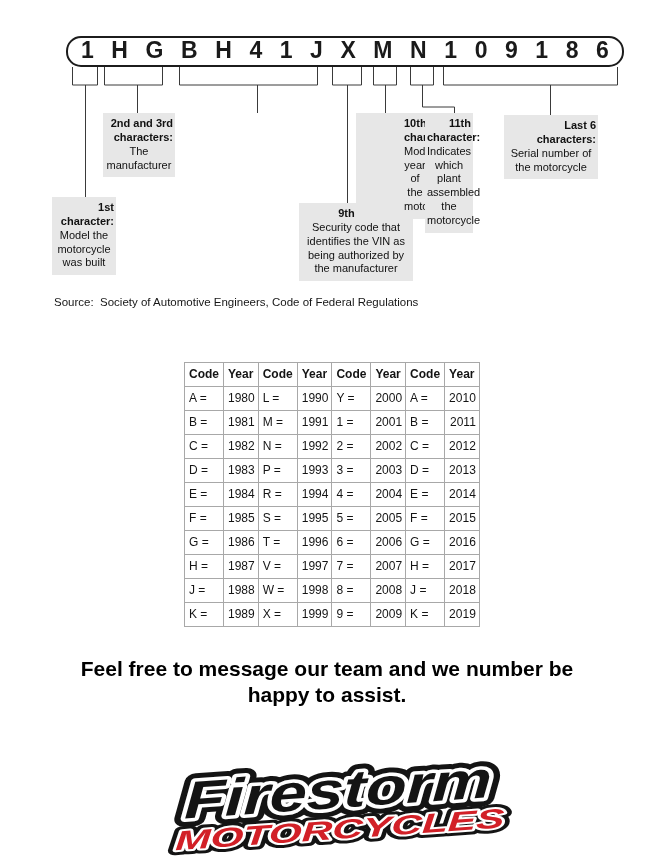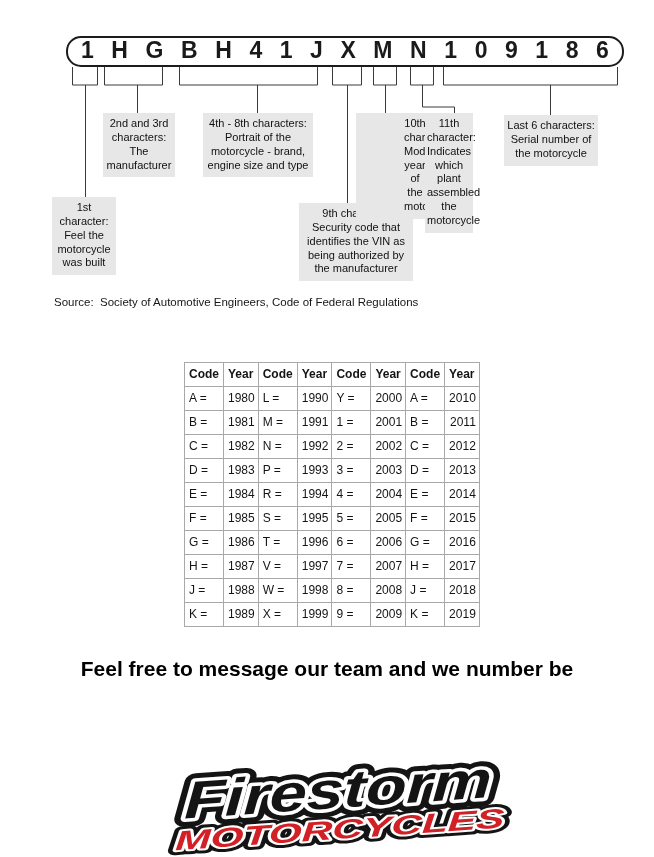--- a/index.html
+++ b/index.html
@@ -29,21 +29,21 @@
   .connectors path{fill:none;stroke:#3a3a3a;stroke-width:1;}
   
   .note{
     position:absolute;
     background:#e7e7e7;
     font-size:11px;line-height:1.26;
     text-align:center;
     padding:4px 2px 5px;
     box-sizing:border-box;
   }
-  .note b{display:block;font-weight:normal;}
+  .note b{display:block;font-weight:bold;text-align:right;}
   .note-first   {left:52px; top:197px;width:64px;}
   .note-secthird{left:103px;top:113px;width:72px;}
   .note-foureight{left:203px;top:113px;width:110px;}
   .note-ninth   {left:299px;top:203px;width:114px;}
   .note-tenth   {left:356px;top:113px;width:72px;padding-left:48px;}
   .note-eleventh{left:425px;top:113px;width:48px;}
   .note-lastsix {left:504px;top:115px;width:94px;}
   
   .source{
     position:absolute;left:54px;top:296px;
@@ -105,29 +105,25 @@
     <path d="M104.5,67 V85 H162.5 V67 M137.5,85 V113"></path>
     <path d="M179.5,67 V85 H317.5 V67 M257.5,85 V113"></path>
     <path d="M332.5,67 V85 H361.5 V67 M347.5,85 V203"></path>
     <path d="M373.5,67 V85 H396.5 V67 M385.5,85 V113"></path>
     <path d="M410.5,67 V85 H433.5 V67 M422.5,85 V107 H454.5 V113"></path>
     <path d="M443.5,67 V85 H617.5 V67 M550.5,85 V117"></path>
   </svg>
 
   <div class="note note-first">
     <b>1st character:</b>
-    <span>Feel the motorcycle was built</span>
+    <span>Model the motorcycle was built</span>
   </div>
   <div class="note note-secthird">
     <b>2nd and 3rd characters:</b>
     <span>The manufacturer</span>
-  </div>
-  <div class="note note-foureight">
-    <b>4th - 8th characters:</b>
-    <span>Portrait of the motorcycle - brand, engine size and type</span>
   </div>
   <div class="note note-ninth">
     <b>9th character:</b>
     <span>Security code that identifies the VIN as being authorized by the manufacturer</span>
   </div>
   <div class="note note-tenth">
     <b>10th character:</b>
     <span>Model year of the motorcycle</span>
   </div>
   <div class="note note-eleventh">
@@ -253,20 +249,21 @@
           <td>9 =</td>
           <td>2009</td>
           <td>K =</td>
           <td>2019</td>
         </tr>
       </tbody>
   </table>
 
   <div class="help">
     <div>Feel free to message our team and we number be</div>
+    <div>happy to assist.</div>
   </div>
 
   <svg class="logo" width="380" height="100" viewBox="0 0 380 100" xmlns="http://www.w3.org/2000/svg">
     <g transform="rotate(-4 190 50) skewX(-6)" font-family="Liberation Sans, sans-serif" font-style="italic" font-weight="bold" text-anchor="middle" stroke-linejoin="round">
 
       <text x="198" y="52" font-size="52" textLength="308" lengthAdjust="spacingAndGlyphs" fill="#141414" stroke="#141414" stroke-width="17">Firestorm</text>
       <text x="198" y="52" font-size="52" textLength="308" lengthAdjust="spacingAndGlyphs" fill="none" stroke="#ffffff" stroke-width="7">Firestorm</text>
       <text class="logo-primary" x="198" y="52" font-size="52" textLength="308" lengthAdjust="spacingAndGlyphs" fill="#141414">Firestorm</text>
 
       <text x="201" y="83" font-size="27" textLength="330" lengthAdjust="spacingAndGlyphs" fill="#141414" stroke="#141414" stroke-width="10">MOTORCYCLES</text>

